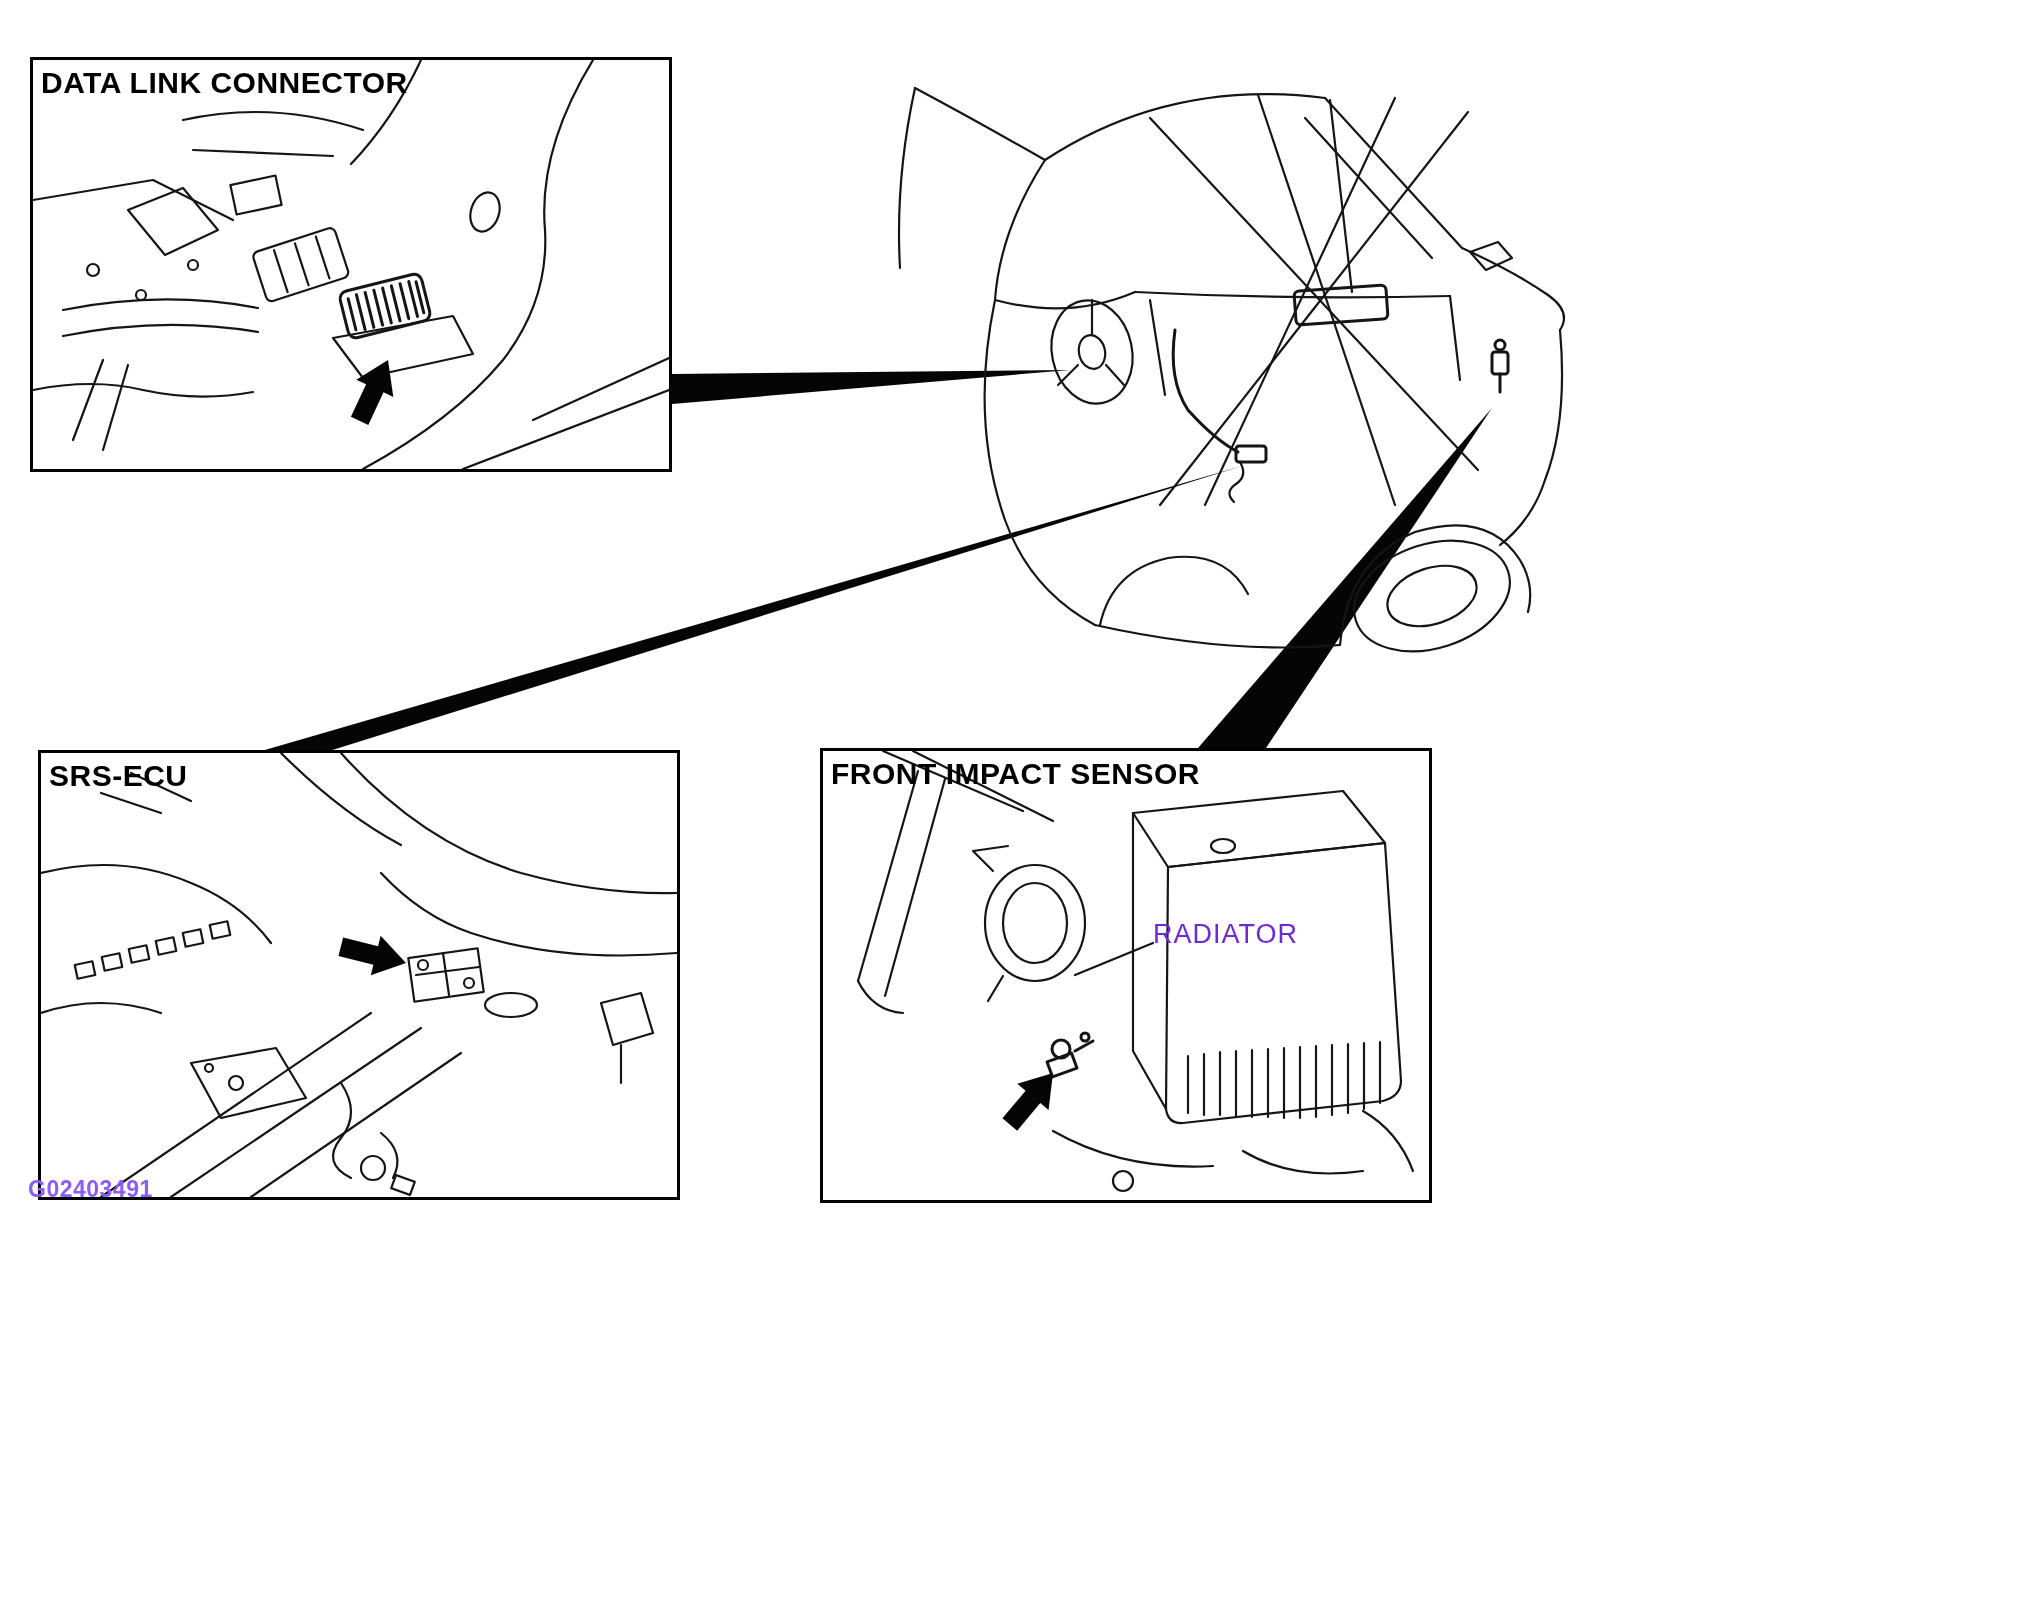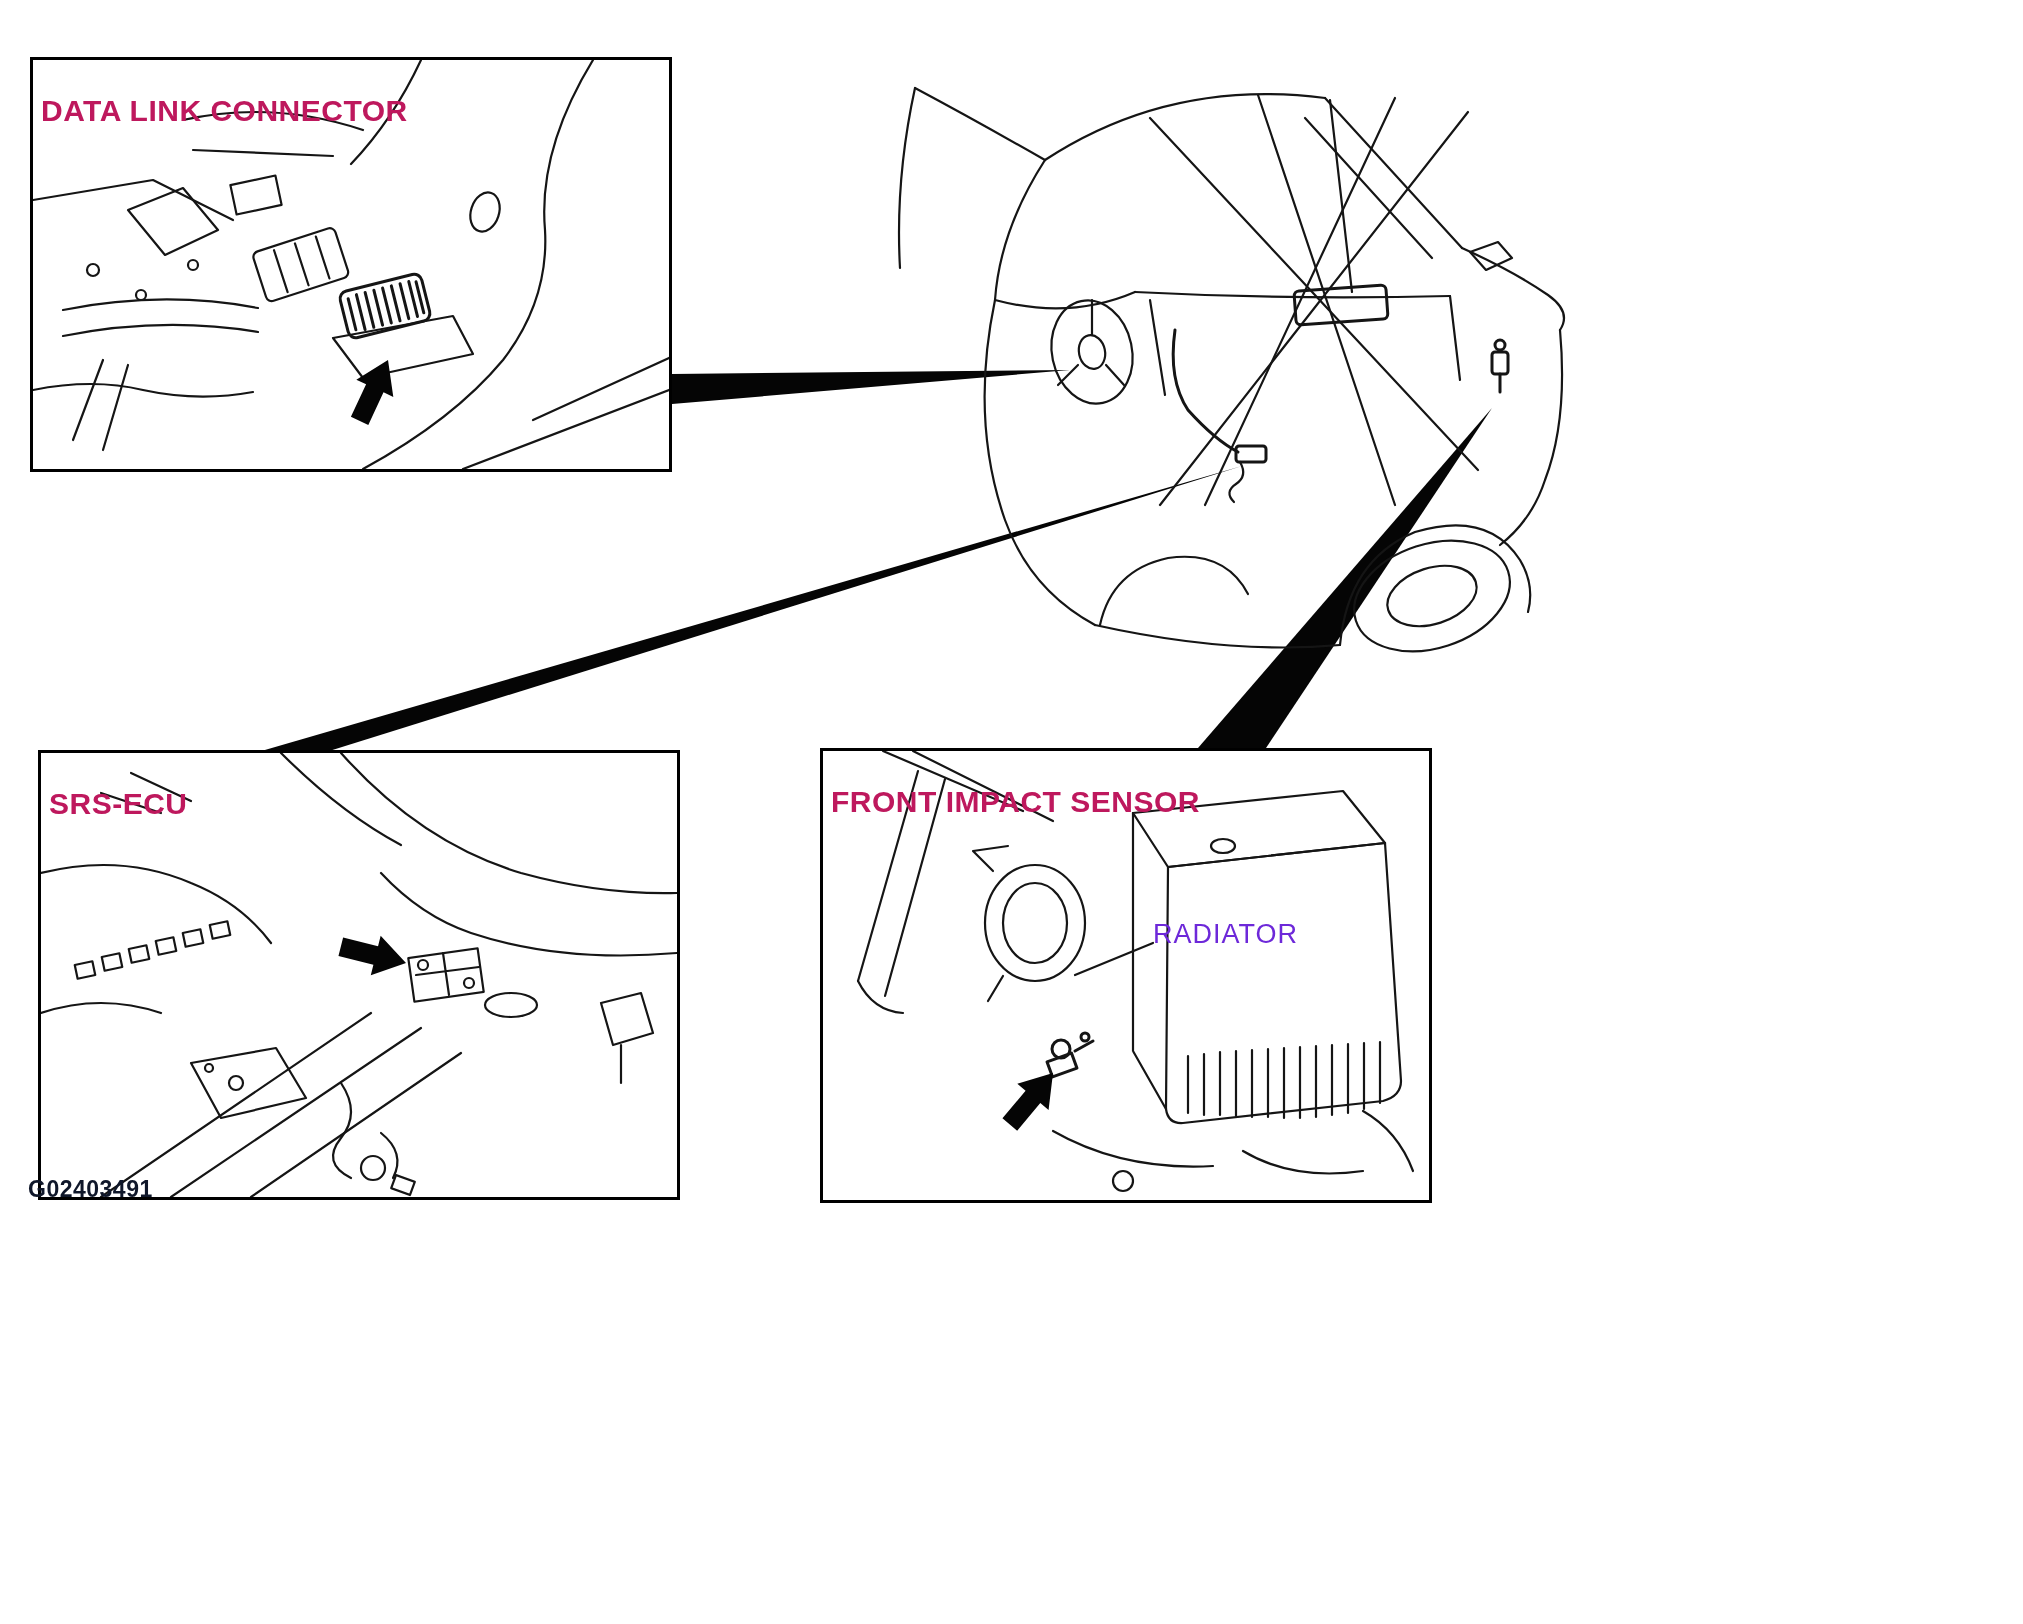--- a/index.html
+++ b/index.html
@@ -15,32 +15,32 @@
   .inset{
     position:absolute;
     background:#ffffff;
     border:3px solid #000;
     box-sizing:border-box;
   }
   .inset svg{position:absolute;left:0;top:0;}
   .inset-title{
     position:absolute;left:8px;top:6px;
     font-weight:bold;font-size:30px;letter-spacing:0.5px;
-    color:#be185d;white-space:nowrap;z-index:5;margin-top:28px;
+    color:#000000;white-space:nowrap;z-index:5;
   }
   #inset-dlc{left:30px;top:57px;width:642px;height:415px;}
   #inset-srs{left:38px;top:750px;width:642px;height:450px;}
   #inset-fis{left:820px;top:748px;width:612px;height:455px;padding-left:32px;}
   .radiator-label{
     position:absolute;left:330px;top:168px;
     font-size:27px;color:#6d28d9;letter-spacing:1px;z-index:5;
   }
   .figure-id{
     position:absolute;left:28px;top:1176px;
-    font-size:23px;font-weight:bold;color:#0f172a;letter-spacing:0.5px;
+    font-size:23px;font-weight:bold;color:#8b5cf6;letter-spacing:0.5px;
   }
   .lineart{stroke:#151515;stroke-width:2.2;fill:none;stroke-linecap:round;stroke-linejoin:round;}
   .heavy{stroke-width:3;}
   .solid{fill:#050505;stroke:none;}
 </style>
 </head>
 <body>
 
 <div id="canvas">
 

